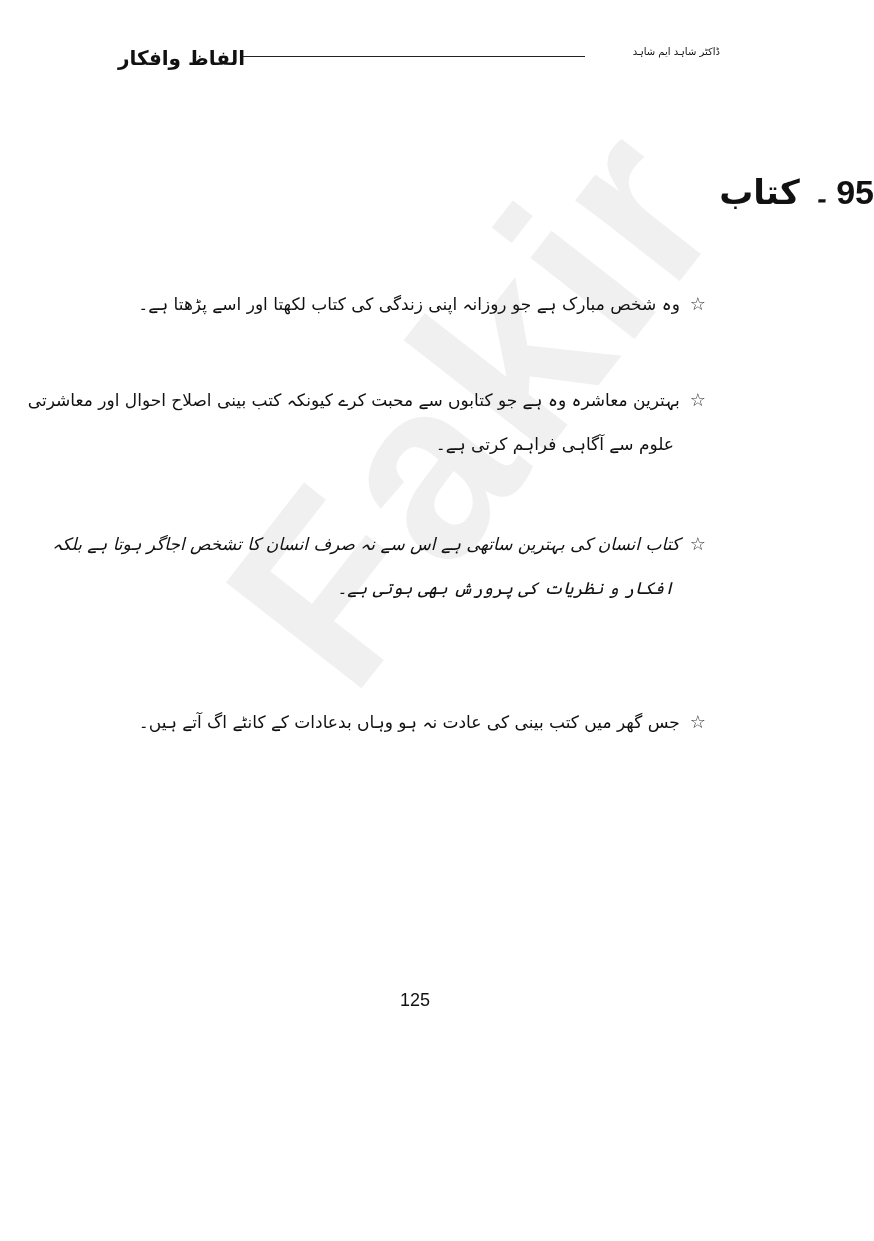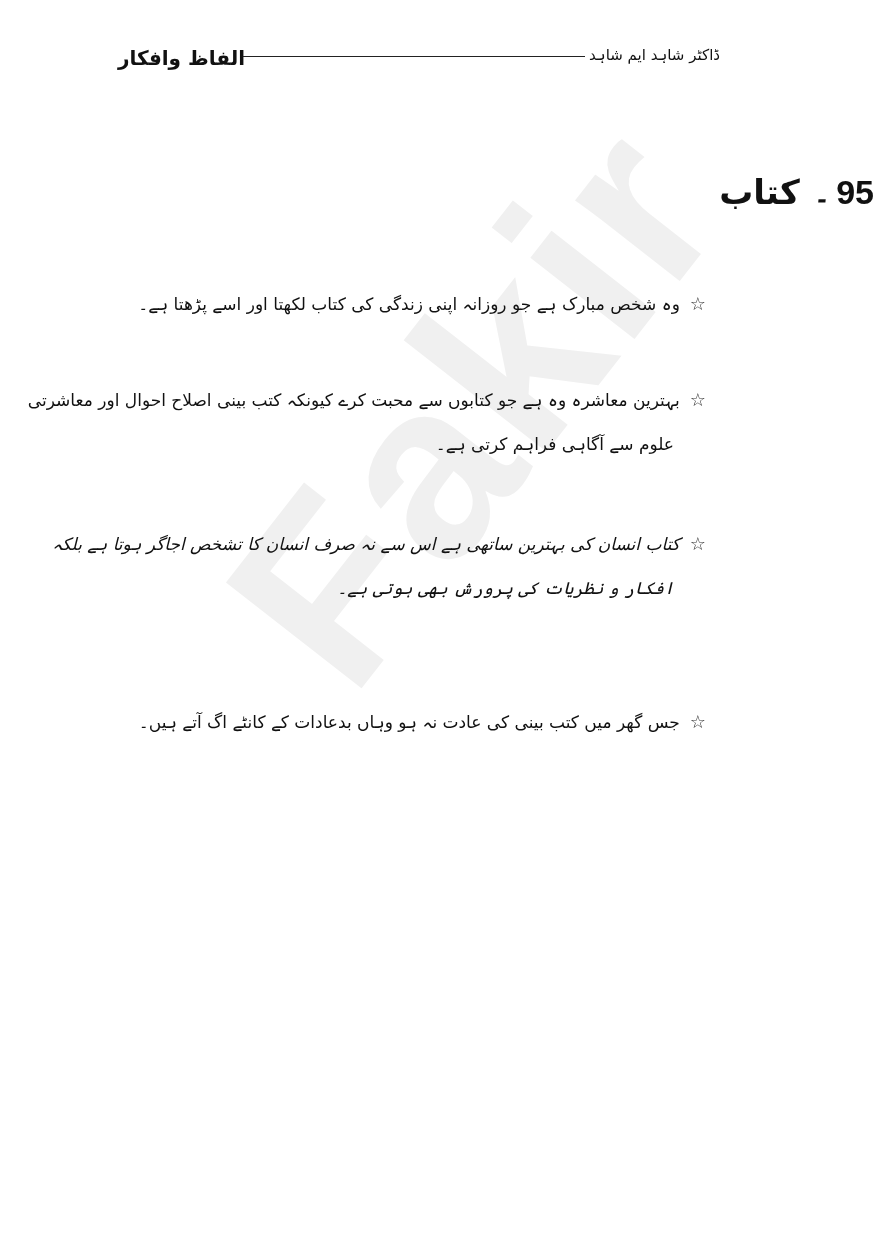--- a/index.html
+++ b/index.html
@@ -60,21 +60,21 @@
       left: 125px;
       top: 12px;
       width: 342px;
       height: 0;
       border-top: 1.5px solid #222;
     }
     .header-right {
       position: absolute;
       right: 0;
       top: 2px;
-      font-size: 15px;
+      font-size: 10px;
       direction: rtl;
       white-space: nowrap;
     }
     
     .chapter-title {
       position: absolute;
       top: 172px;
       left: 0;
       width: 874px;
       text-align: right;
@@ -178,14 +178,15 @@
     <span class="line cont">افکار و نظریات کی پرورش بھی ہوتی ہے۔</span>
   </div>
 
   <div class="quote q4">
     <span class="line">
       <span class="star">☆</span><span>جس گھر میں کتب بینی کی عادت نہ ہو وہاں بدعادات کے کانٹے اگ آتے ہیں۔</span>
     </span>
   </div>
 
 
+  <div class="page-number">125</div>
 
 </div>
 
 </body></html>

